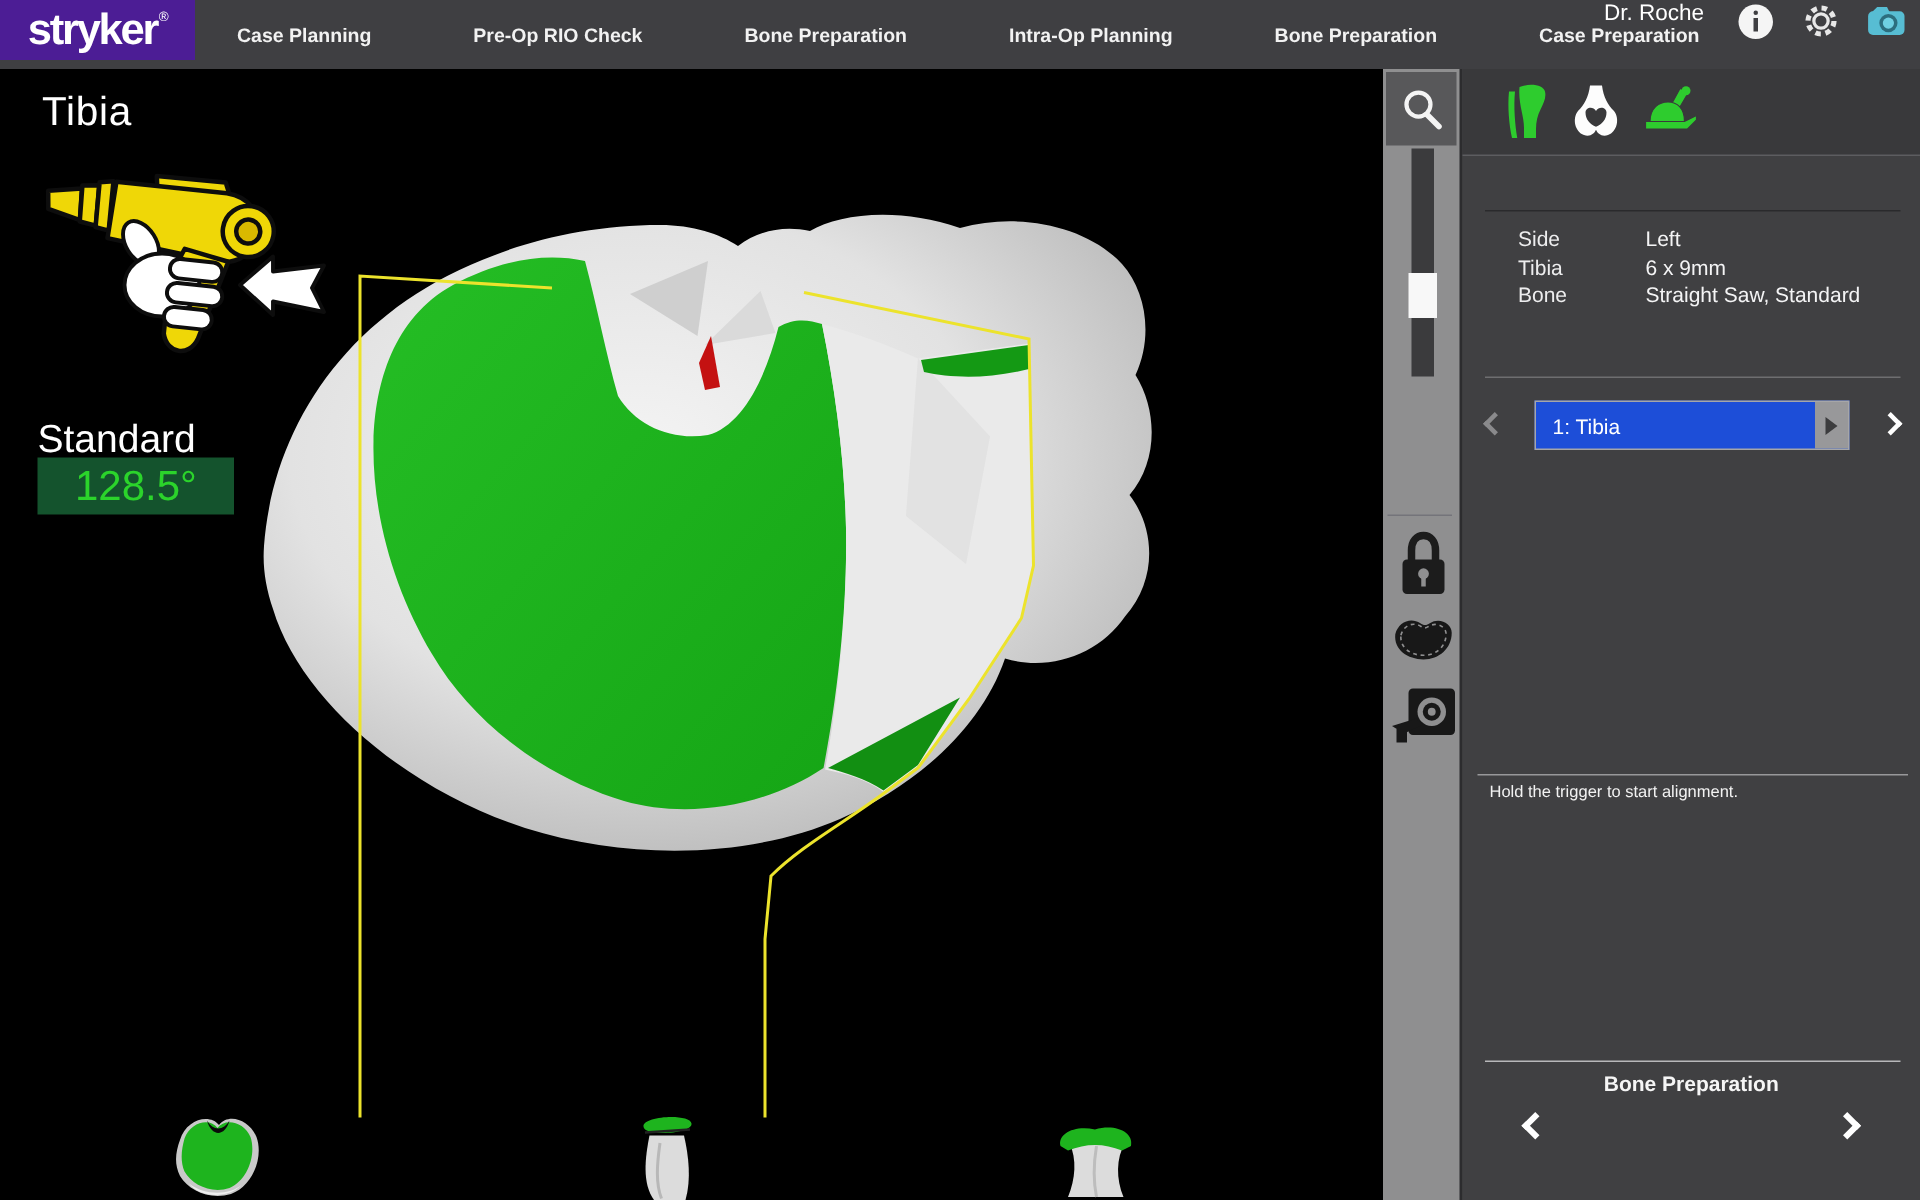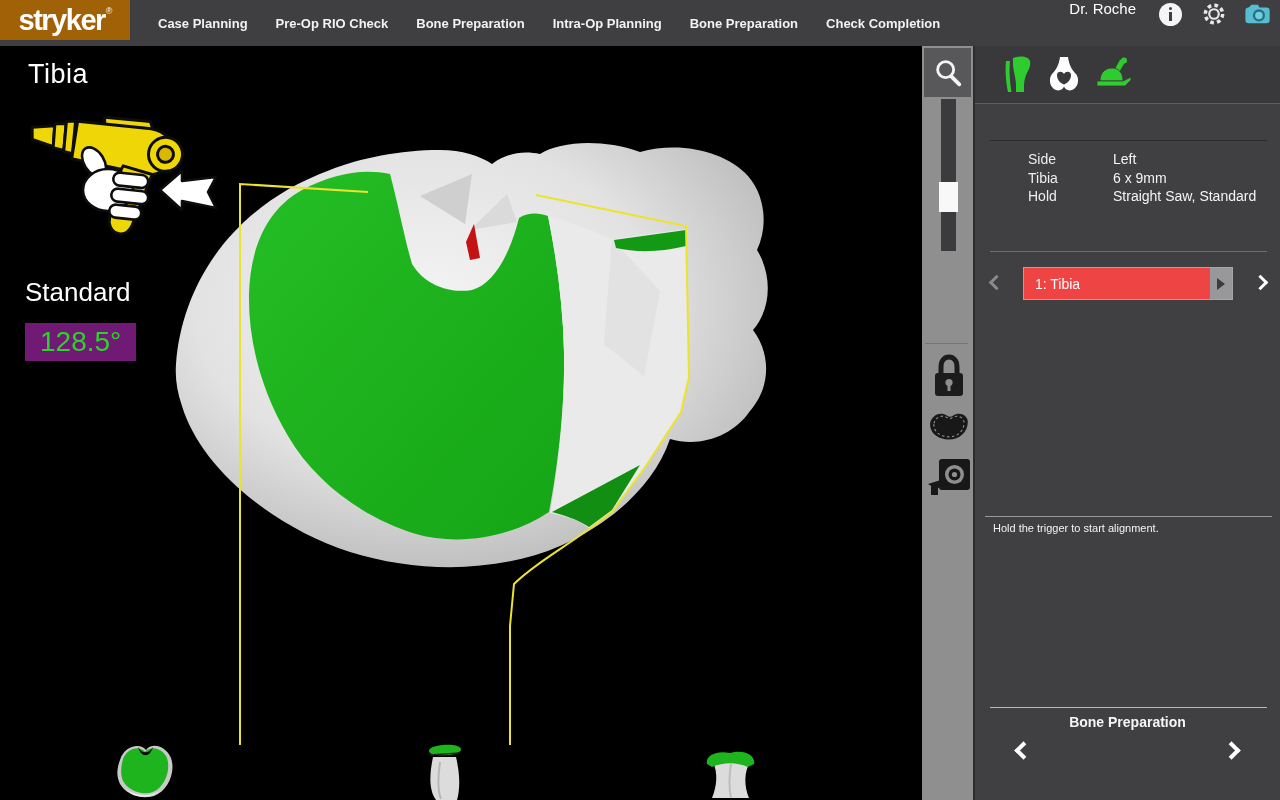--- a/index.html
+++ b/index.html
@@ -1,40 +1,40 @@
 <!DOCTYPE html>
 <html><head>
 <meta charset="utf-8">
 <style>
   * { margin:0; padding:0; box-sizing:border-box; }
   html,body { width:1280px; height:800px; overflow:hidden; background:#000;
               font-family:"Liberation Sans", sans-serif; }
 
   
   .topbar { position:absolute; left:0; top:0; width:1280px; height:46px; background:#3f3f42; }
-  .logo-box { position:absolute; left:0; top:0; width:130px; height:40px; background:#a16207;
+  .logo-box { position:absolute; left:0; top:0; width:130px; height:40px; background:#4c1d95;
               display:flex; align-items:center; justify-content:center; }
   .logo-text { color:#fff; font-size:29px; font-weight:bold; letter-spacing:-1.5px; }
   .logo-reg { color:#fff; font-size:9px; vertical-align:top; position:relative; top:-9px; left:1px; }
   .tabs { position:absolute; left:130px; top:0; height:46px; display:flex; align-items:center;
-          padding-left:28px; gap:28px; }
+          padding-left:28px; gap:68px; }
   .tab { color:#f2f2f2; font-size:13px; font-weight:bold; white-space:nowrap; cursor:pointer; }
   .top-right { position:absolute; right:8px; top:0; height:46px; display:flex; gap:16px; }
   .user-name { color:#fff; font-size:15px; margin-right:4px; }
   .icon-btn { width:28px; height:28px; display:flex; align-items:center; justify-content:center; }
   .info-circle { width:23px; height:23px; border-radius:50%; background:#f5f5f5; position:relative; }
   .info-circle .dot { position:absolute; left:10px; top:4px; width:3px; height:3px; border-radius:50%; background:#3f3f42; }
   .info-circle .stem { position:absolute; left:10px; top:9px; width:3px; height:9px; background:#3f3f42; }
 
   
   .viewport { position:absolute; left:0; top:46px; width:922px; height:754px; background:#000; }
   .vp-title { position:absolute; left:28px; top:13px; color:#fff; font-size:27px; letter-spacing:.5px; }
   .flexion-label { position:absolute; left:25px; top:231px; color:#fff; font-size:26px; }
-  .flexion-value { position:absolute; left:25px; top:277px; background:#701a75; color:#2bd42b;
-                   font-size:28px; padding:3px 15px; }
+  .flexion-value { position:absolute; left:25px; top:259px; background:#14532d; color:#2bd42b;
+                   font-size:28px; padding:3px 25px; }
   .drill-wrap { position:absolute; left:20px; top:56px; width:200px; height:148px; }
   .bone-svg { position:absolute; left:0; top:0; }
 
   
   .strip { position:absolute; left:922px; top:46px; width:53px; height:754px; background:#8f8f90;
            border-right:2px solid #2c2c2e; }
   .mag-btn { position:absolute; left:2px; top:2px; width:47px; height:49px; background:#58585a;
              display:flex; align-items:center; justify-content:center; }
   .slider-track { position:absolute; left:19px; top:53px; width:15px; height:152px; background:#3b3b3d; }
   .slider-thumb { position:absolute; left:-2px; top:83px; width:19px; height:30px; background:#f8f8f8; }
@@ -42,24 +42,24 @@
   .strip-ic { position:absolute; left:0; width:53px; display:flex; justify-content:center; }
 
   
   .panel { position:absolute; left:975px; top:46px; width:305px; height:754px; background:#404042; }
   .panel-head { position:absolute; left:0; top:0; width:305px; height:58px; background:#39393b;
                 border-bottom:1px solid #5d5d60; display:flex; align-items:center; gap:15px; padding-left:28px; }
   .pdiv { position:absolute; height:1px; }
   .div-dark { background:#2a2a2c; }
   .info-table { position:absolute; left:37px; top:104px; }
   .info-row { display:flex; height:18.6px; align-items:center; }
-  .info-label { width:85px; color:#ededee; font-size:14px;margin-left:16px; }
+  .info-label { width:85px; color:#ededee; font-size:14px; }
   .info-value { color:#f4f4f5; font-size:14px; white-space:nowrap; }
   .selector { position:absolute; left:0; top:221px; width:305px; height:33px; }
-  .dropdown { position:absolute; left:48px; top:0; width:210px; height:33px; background:#ef4444;
+  .dropdown { position:absolute; left:48px; top:0; width:210px; height:33px; background:#1d4ed8;
               border:1px solid #a6a6a8; display:flex; align-items:center; }
   .dropdown-text { color:#fff; font-size:14px; padding-left:11px; flex:1; }
   .dropdown-btn { width:22px; height:31px; background:#98989a; display:flex; align-items:center; justify-content:center; }
   .dd-arrow { width:0; height:0; border-top:6px solid transparent; border-bottom:6px solid transparent;
               border-left:8px solid #3c3c3e; }
   .chev { display:inline-block; width:11px; height:11px; border-style:solid; border-width:0 3px 3px 0; border-color:#fff; }
   .chev-l { transform:rotate(135deg); }
   .chev-r { transform:rotate(-45deg); }
   .chev-dim { border-color:#8a8a8c; }
   .chev-big { width:13px; height:13px; border-width:0 4px 4px 0; }
@@ -76,21 +76,21 @@
   <div class="logo-box">
     <span class="logo-text">stryker</span>
     <span class="logo-reg">®</span>
   </div>
   <div class="tabs">
     <span class="tab">Case Planning</span>
     <span class="tab">Pre-Op RIO Check</span>
     <span class="tab">Bone Preparation</span>
     <span class="tab">Intra-Op Planning</span>
     <span class="tab">Bone Preparation</span>
-    <span class="tab">Check Completion</span>
+    <span class="tab">Case Preparation</span>
   </div>
   <div class="top-right">
     <span class="user-name">Dr. Roche</span>
     <span class="icon-btn">
       <span class="info-circle">
           <span class="dot"></span>
           <span class="stem"></span>
         </span>
     </span>
     <span class="icon-btn">
@@ -267,21 +267,21 @@
   <div class="info-table">
     <div class="info-row">
       <span class="info-label">Side</span>
       <span class="info-value">Left</span>
     </div>
     <div class="info-row">
       <span class="info-label">Tibia</span>
       <span class="info-value">6 x 9mm</span>
     </div>
     <div class="info-row">
-      <span class="info-label">Hold</span>
+      <span class="info-label">Bone</span>
       <span class="info-value">Straight Saw, Standard</span>
     </div>
   </div>
 
   <div class="pdiv" style="left:15px; right:13px; top:205px; background:#6e6e70;"></div>
 
   <div class="selector">
     <span class="chev chev-l chev-dim sel-chev" style="left:16px;"></span>
     <div class="dropdown">
       <span class="dropdown-text">1: Tibia</span>

